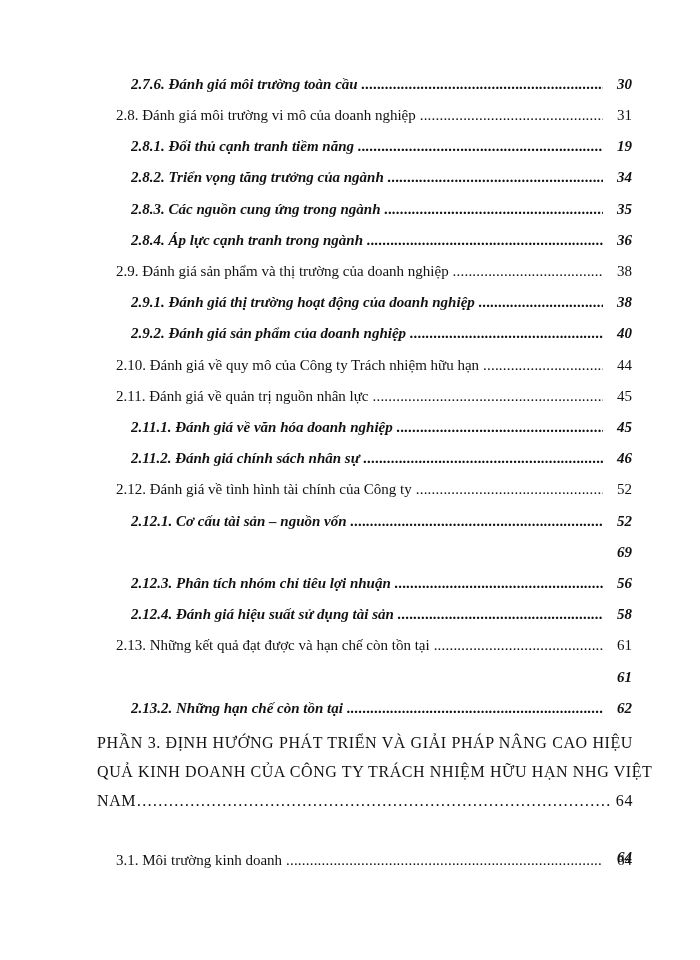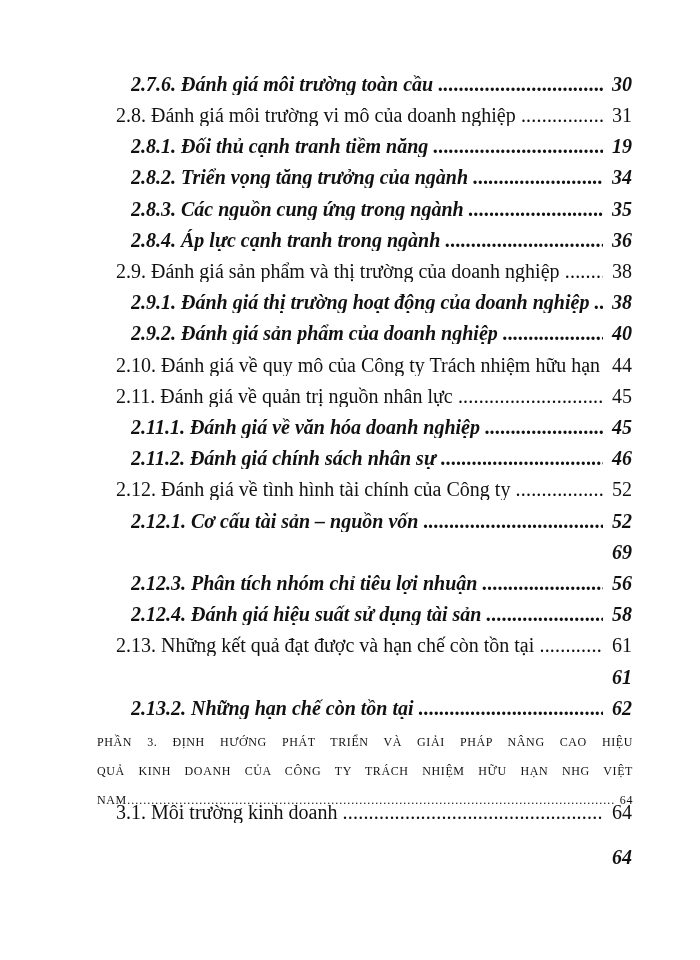--- a/index.html
+++ b/index.html
@@ -1,26 +1,26 @@
 <!DOCTYPE html>
 <html><head>
 <meta charset="utf-8">
 <style>
   html, body { margin:0; padding:0; background:#ffffff; }
   body { width:700px; height:960px; position:relative; overflow:hidden;
          font-family:"Liberation Serif", "DejaVu Serif", serif; color:#111; }
   .toc { position:absolute; left:0; top:0; width:700px; }
-  .row { position:absolute; left:0; width:700px; height:22px; font-size:20px; line-height:22px; }
+  .row { position:absolute; left:0; width:700px; height:22px; font-size:15px; line-height:22px; }
   .row .text { position:absolute; top:0; white-space:nowrap; overflow:hidden; }
   .row .pg { position:absolute; top:0; right:68px; text-align:center; }
   .row.l2 .text { left:116px; width:487px; }
   .row.l3 .text { left:131px; width:472px; font-style:italic; font-weight:bold; }
   .row.l3 .pg { font-style:italic; font-weight:bold; }
   .dots::after { content:" ................................................................................................................................................................................"; letter-spacing:0.2px; }
-  .part { position:absolute; left:97px; width:536px; font-size:12px; line-height:29px; text-align:justify; letter-spacing:0.6px; }
+  .part { position:absolute; left:97px; width:536px; font-size:16px; line-height:29px; text-align:justify; letter-spacing:0.6px; }
   .part .line { display:block; white-space:nowrap; text-align-last:justify; }
   .part .last { position:relative; display:block; white-space:nowrap; overflow:hidden; width:536px; }
   .part .last .pg { position:absolute; right:0; top:0; background:#fff; padding-left:6px; }
   .part .last .ltxt::after { content:"……………………………………………………………………………………………………………………"; letter-spacing:0; }
 </style>
 </head>
 <body>
 
 <div class="toc">
 
@@ -109,20 +109,20 @@
 
   <div class="part" style="top:728px">
     <span class="line">PHẦN 3. ĐỊNH HƯỚNG PHÁT TRIỂN VÀ GIẢI PHÁP NÂNG CAO HIỆU</span>
     <span class="line">QUẢ KINH DOANH CỦA CÔNG TY TRÁCH NHIỆM HỮU HẠN NHG VIỆT</span>
     <span class="last">
       <span class="ltxt">NAM</span>
       <span class="pg">64</span>
     </span>
   </div>
 
-  <div class="row l2" style="top:801px">
+  <div class="row l2" style="top:849px">
     <span class="text"><span>3.1.</span> <span class="dots">Môi trường kinh doanh</span></span>
     <span class="pg">64</span>
   </div>
   <div class="row l3" style="top:846px">
     <span class="pg">64</span>
   </div>
 </div>
 
 </body></html>

